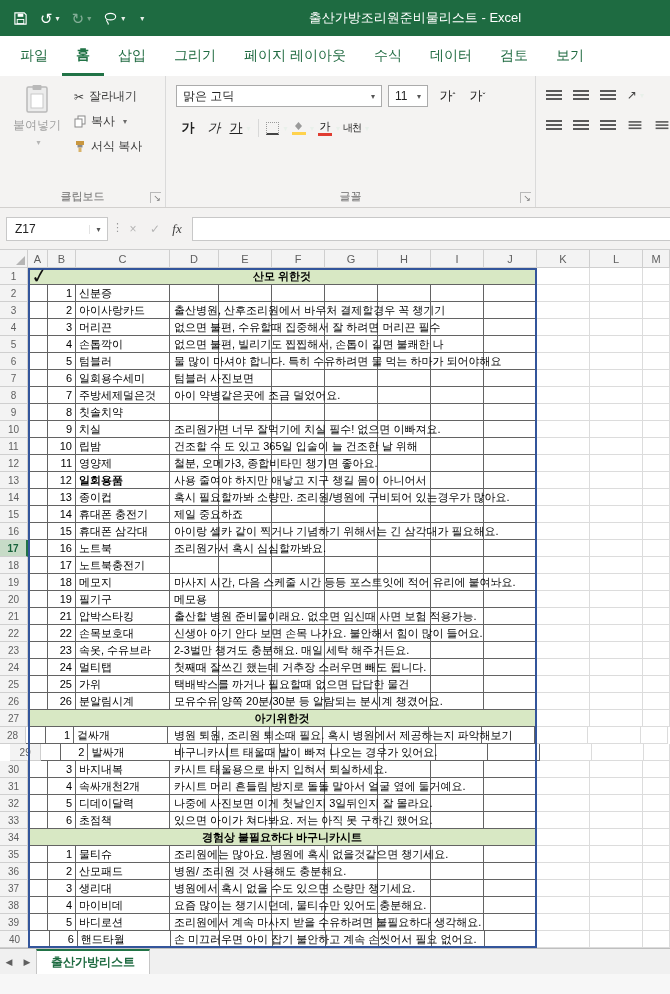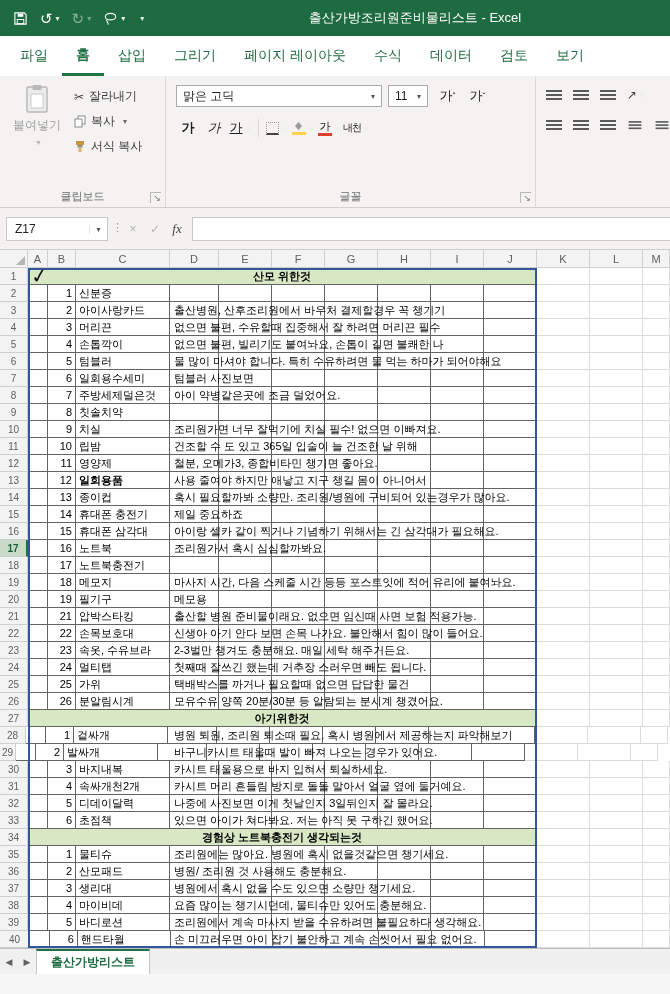--- a/index.html
+++ b/index.html
@@ -370,21 +370,21 @@
           <div class="bcell" style="width: 20px;"></div>
           <div class="bcell num" style="width: 28px;">4</div>
           <div class="bcell name" style="width: 94px;">손톱깍이</div>
           <div class="bcell" style="width: 49px;"></div>
           <div class="bcell" style="width: 53px;"></div>
           <div class="bcell" style="width: 53px;"></div>
           <div class="bcell" style="width: 53px;"></div>
           <div class="bcell" style="width: 53px;"></div>
           <div class="bcell" style="width: 53px;"></div>
           <div class="bcell" style="width: 53px;"></div>
-          <div class="desc">없으면 불편, 빌리기도 붙여놔요, 손톱이 길면 불쾌한 나</div>
+          <div class="desc">없으면 불편, 빌리기도 찝찝해서, 손톱이 길면 불쾌한 나</div>
           <div class="gcell" style="width: 53px;"></div>
           <div class="gcell" style="width: 53px;"></div>
           <div class="gcell" style="width: 27px;"></div>
         </div>
         <div class="grow">
           <div class="rowhead" style="width: 28px;">6</div>
           <div class="bcell" style="width: 20px;"></div>
           <div class="bcell num" style="width: 28px;">5</div>
           <div class="bcell name" style="width: 94px;">텀블러</div>
           <div class="bcell" style="width: 49px;"></div>
@@ -755,21 +755,21 @@
           <div class="bcell" style="width: 53px;"></div>
           <div class="bcell" style="width: 53px;"></div>
           <div class="bcell" style="width: 53px;"></div>
           <div class="bcell" style="width: 53px;"></div>
           <div class="desc">병원 퇴원, 조리원 퇴소때 필요. 혹시 병원에서 제공하는지 파악해보기</div>
           <div class="gcell" style="width: 53px;"></div>
           <div class="gcell" style="width: 53px;"></div>
           <div class="gcell" style="width: 27px;"></div>
         </div>
         <div class="grow">
-          <div class="rowhead" style="width: 16px;">29</div>
+          <div class="rowhead" style="width: 32px; margin-left: 10px;">29</div>
           <div class="bcell" style="width: 20px;"></div>
           <div class="bcell num" style="width: 28px;">2</div>
           <div class="bcell name" style="width: 94px;">발싸개</div>
           <div class="bcell" style="width: 49px;"></div>
           <div class="bcell" style="width: 53px;"></div>
           <div class="bcell" style="width: 53px;"></div>
           <div class="bcell" style="width: 53px;"></div>
           <div class="bcell" style="width: 53px;"></div>
           <div class="bcell" style="width: 53px;"></div>
           <div class="bcell" style="width: 53px;"></div>
@@ -841,21 +841,21 @@
           <div class="bcell" style="width: 53px;"></div>
           <div class="bcell" style="width: 53px;"></div>
           <div class="bcell" style="width: 53px;"></div>
           <div class="desc">있으면 아이가 쳐다봐요. 저는 아직 못 구하긴 했어요.</div>
           <div class="gcell" style="width: 53px;"></div>
           <div class="gcell" style="width: 53px;"></div>
           <div class="gcell" style="width: 27px;"></div>
         </div>
         <div class="grow">
           <div class="rowhead" style="width: 28px;">34</div>
-          <div class="bcell band" style="width: 509px; background: rgb(216, 232, 196);">경험상 노트북충전기 생각되는것</div>
+          <div class="bcell band" style="width: 509px; background: rgb(216, 232, 196);">경험상 불필요하다 바구니카시트</div>
           <div class="gcell" style="width: 53px;"></div>
           <div class="gcell" style="width: 53px;"></div>
           <div class="gcell" style="width: 27px;"></div>
         </div>
         <div class="grow">
           <div class="rowhead" style="width: 28px;">35</div>
           <div class="bcell" style="width: 20px;"></div>
           <div class="bcell num" style="width: 28px;">1</div>
           <div class="bcell name" style="width: 94px;">물티슈</div>
           <div class="bcell" style="width: 49px;"></div>

